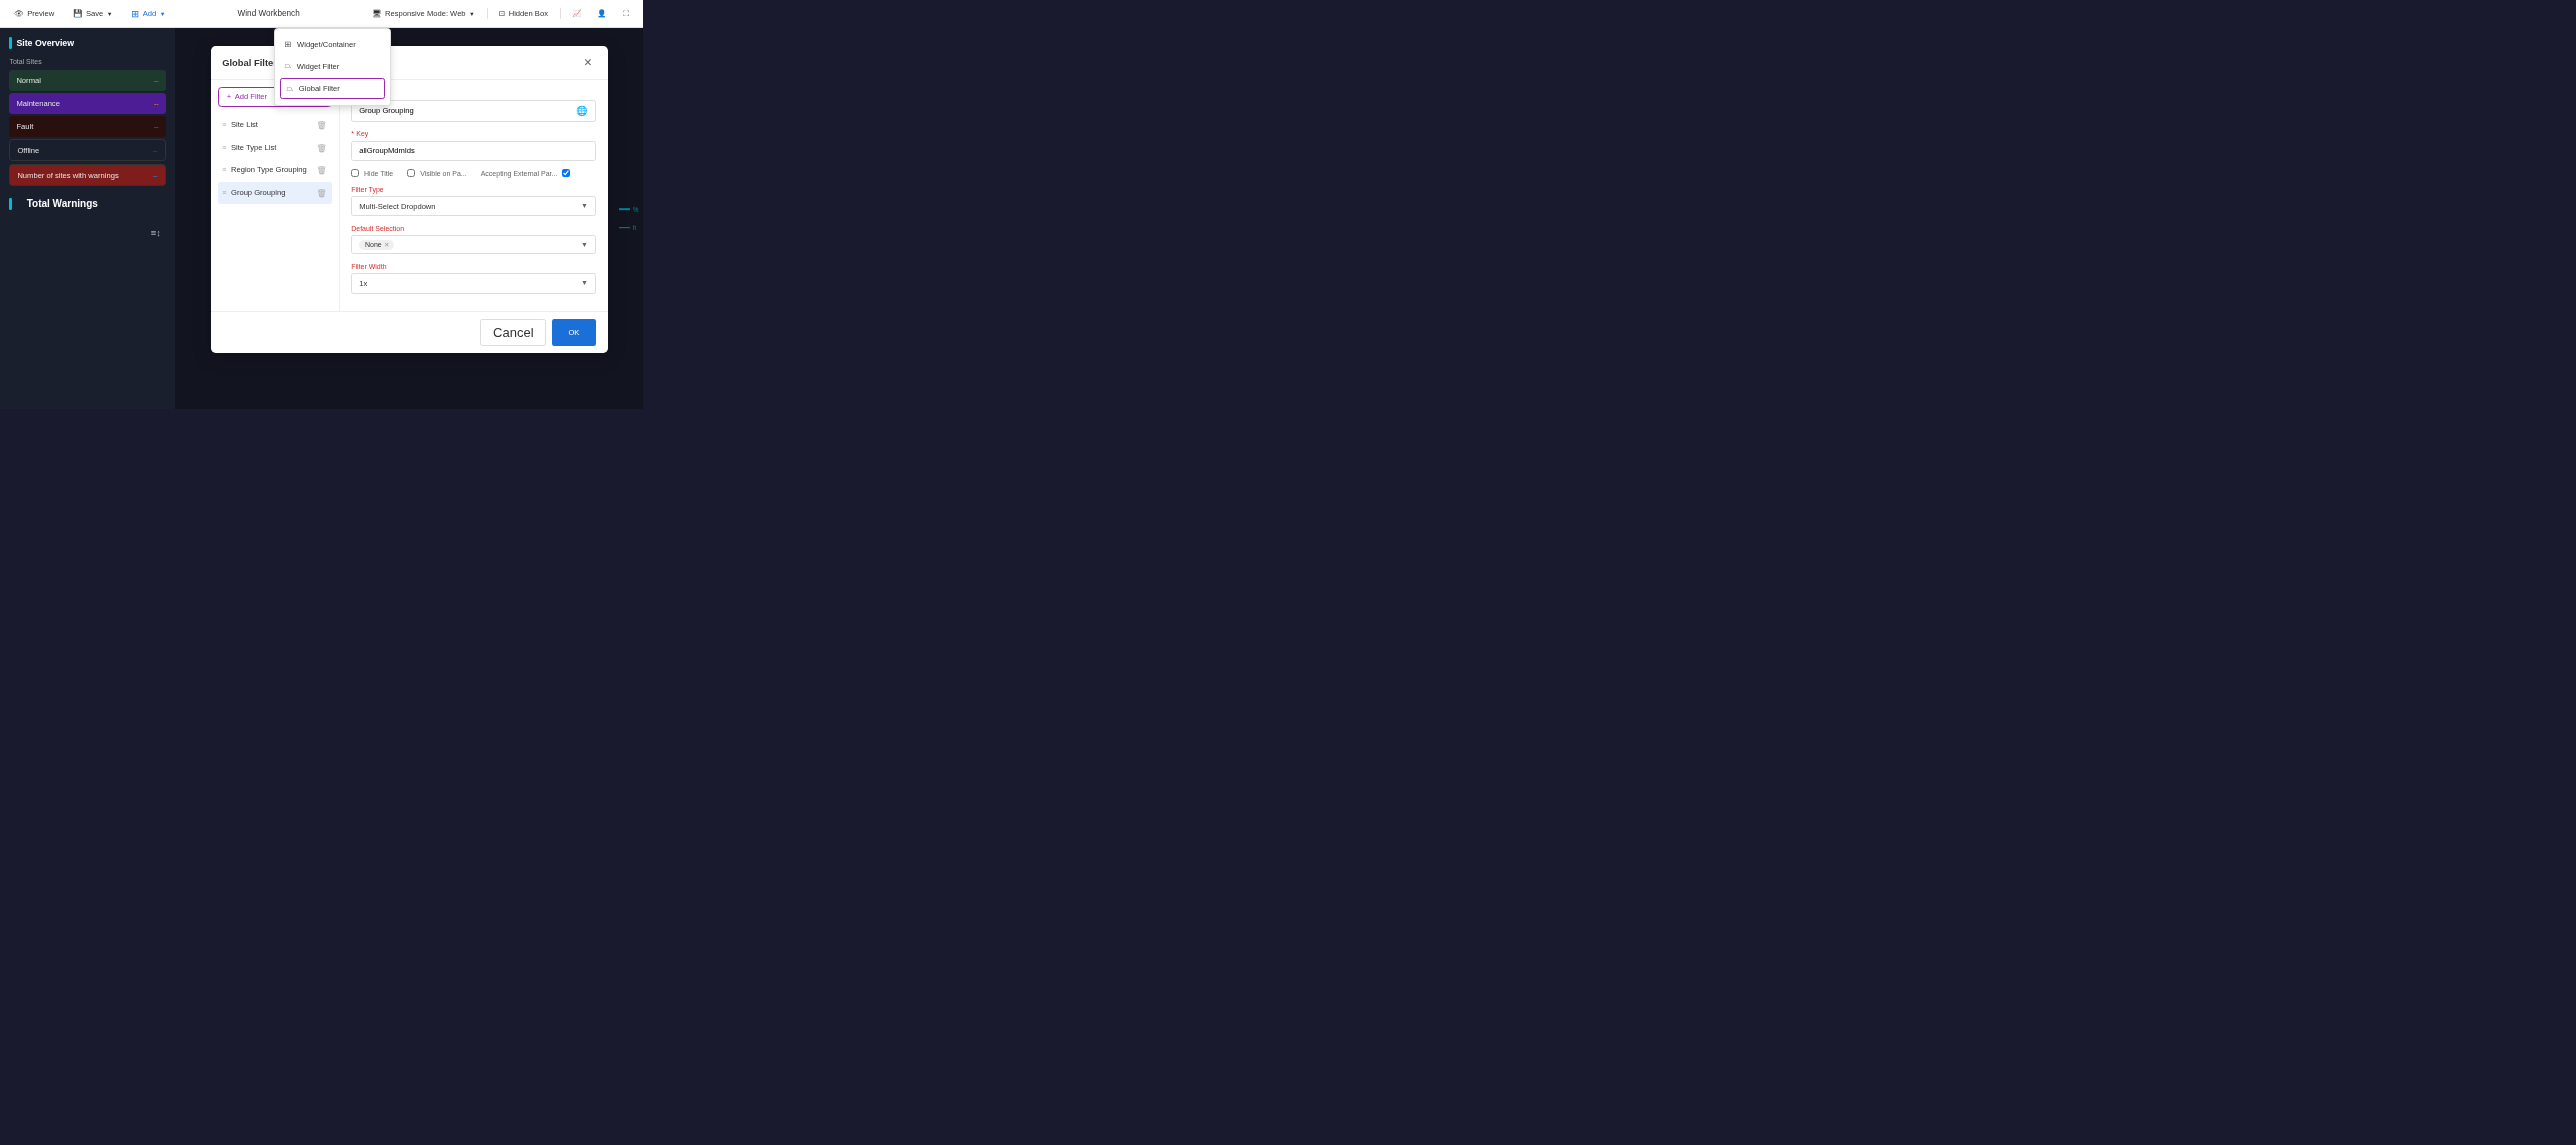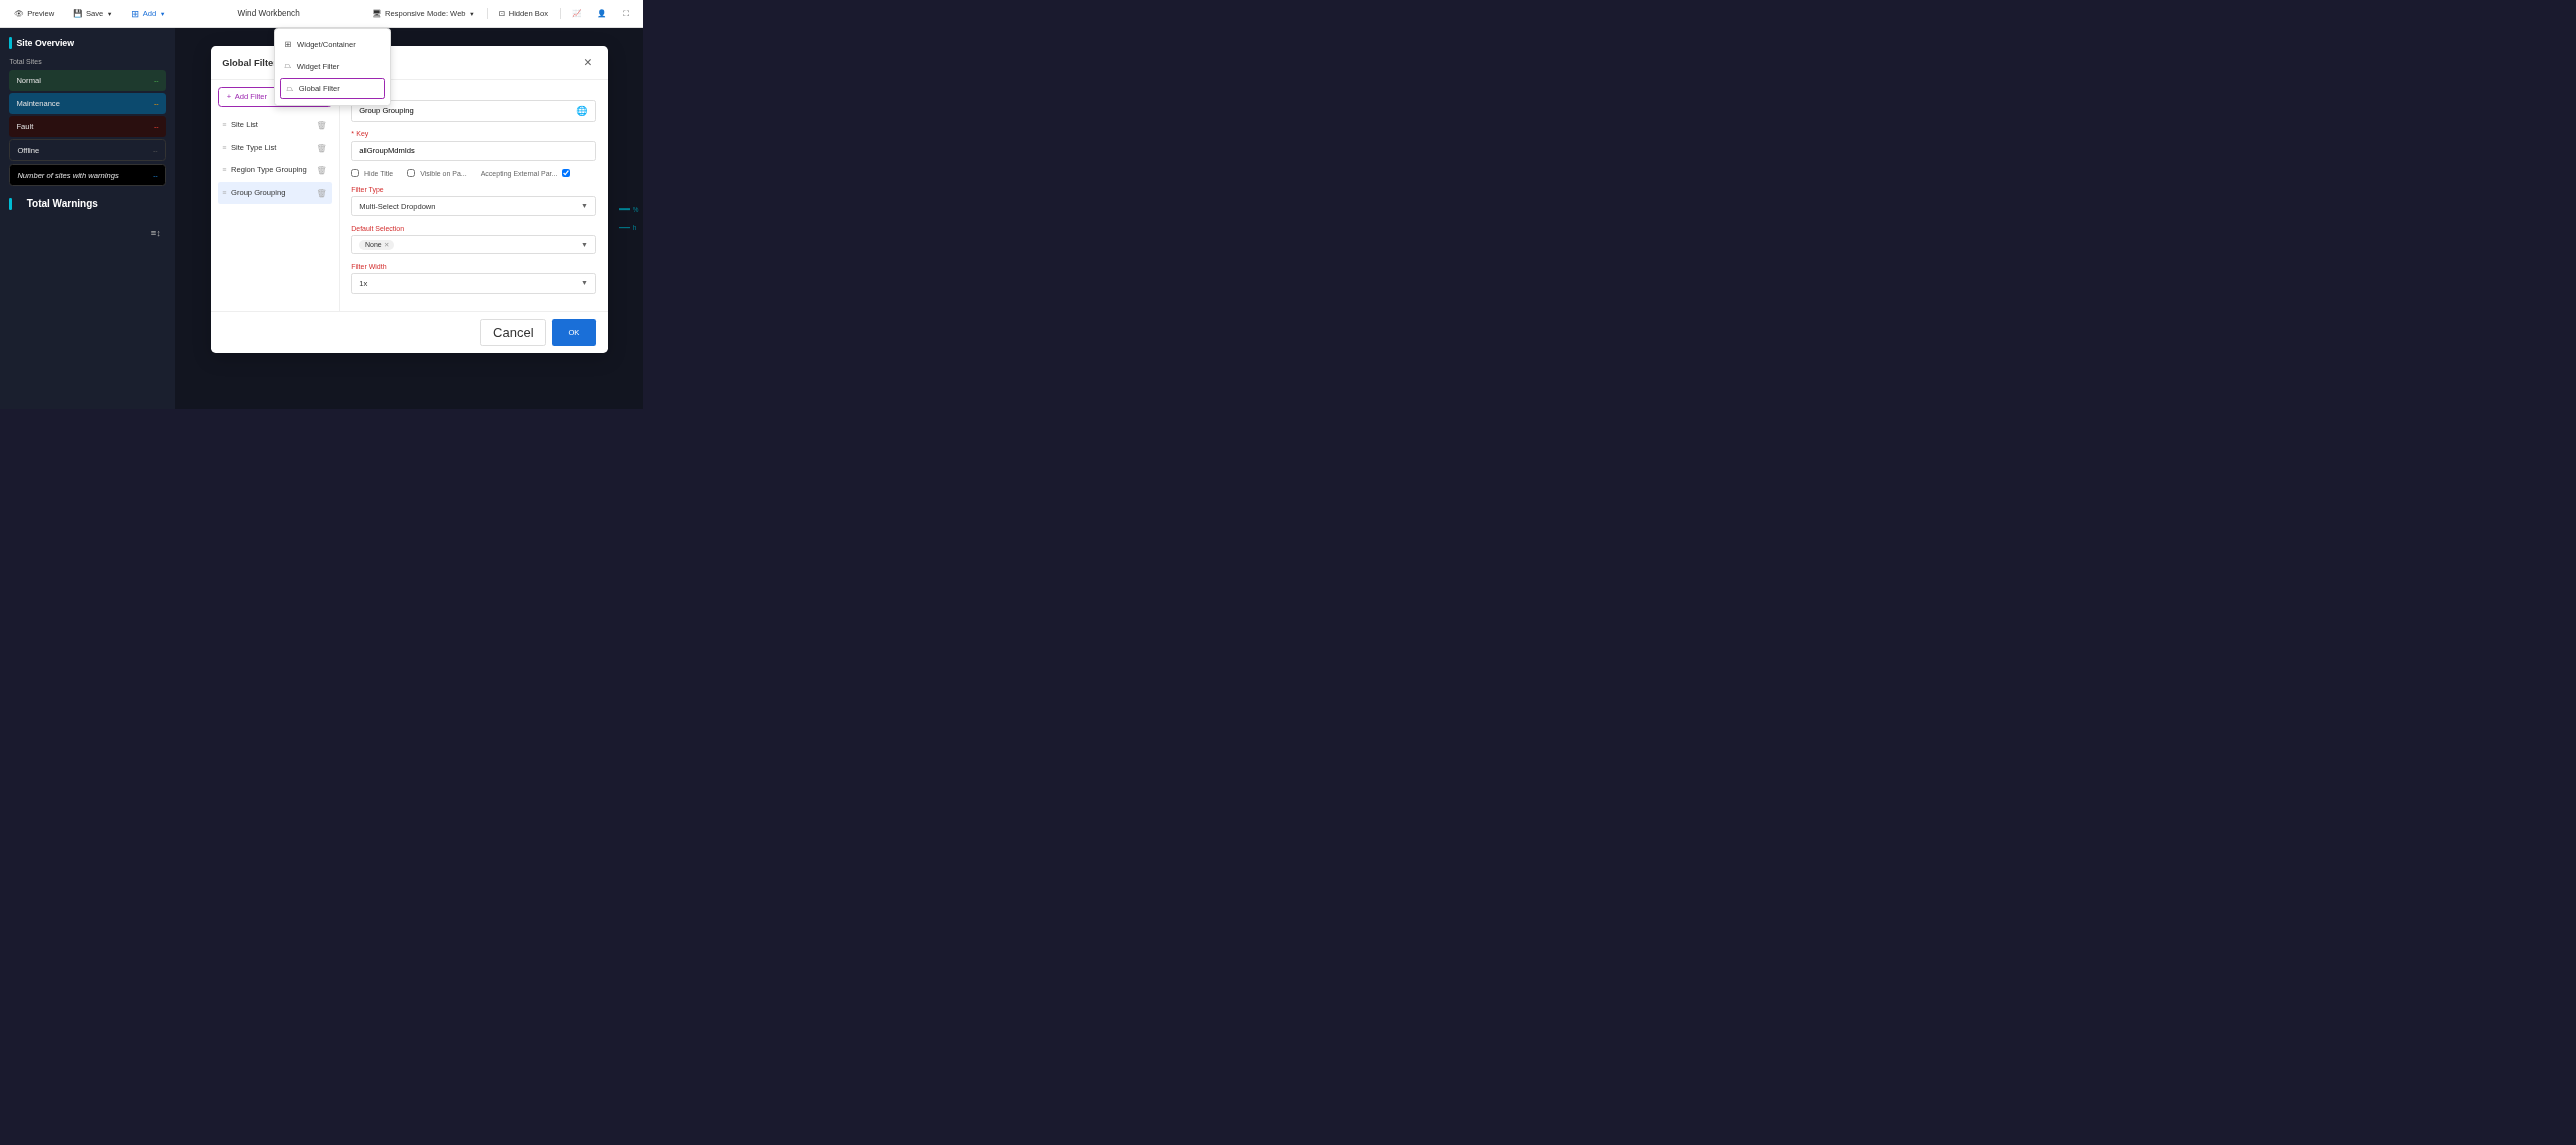--- a/index.html
+++ b/index.html
@@ -113,24 +113,24 @@
       display: flex;
       align-items: center;
       justify-content: space-between;
       padding: 5.8px 7px;
       border-radius: 3.5px;
       margin-bottom: 2.3px;
       font-size: 7.6px;
       font-weight: 500;
     }
     .stat-row.normal { background: #1e3a2e; color: #e0e0e0; }
-    .stat-row.maintenance { background: #0c4a6e; color: #e0e0e0; }
+    .stat-row.maintenance { background: #4c1d95; color: #e0e0e0; }
     .stat-row.fault { background: #2a0f0f; color: #e0e0e0; }
     .stat-row.offline { background: #1a1f2e; color: #e0e0e0; border: 0.6px solid #333; }
-    .stat-row.warnings { background: #000000; color: #e0e0e0; border: 0.6px solid #333; font-style: italic; }
+    .stat-row.warnings { background: #7f1d1d; color: #e0e0e0; border: 0.6px solid #333; }
     .stat-dashes { color: #555; font-size: 7px; }
     .stat-dashes.green { color: #4caf50; }
     .stat-dashes.orange { color: #ff9800; }
     .stat-dashes.red { color: #f44336; }
     .stat-dashes.blue { color: #2196f3; }
 
     .section-title2 {
       font-size: 10px;
       font-weight: 600;
       color: #fff;

